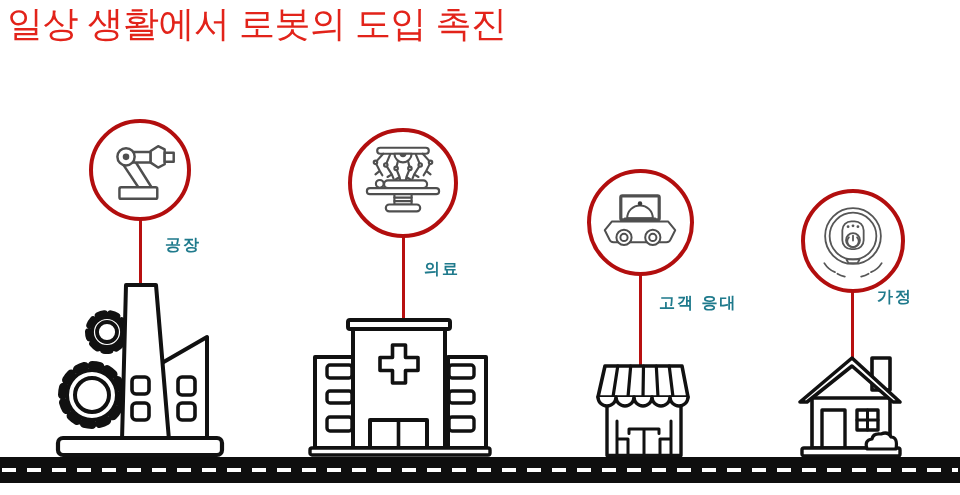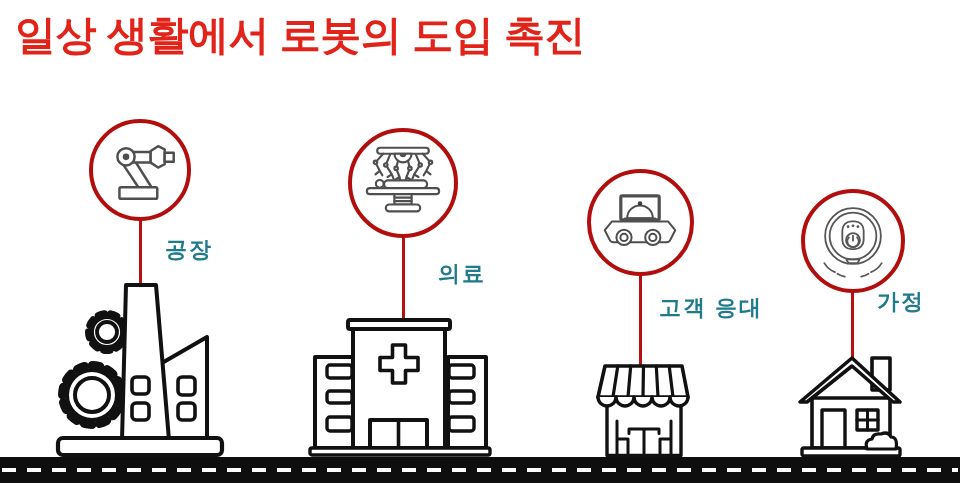--- a/index.html
+++ b/index.html
@@ -1,30 +1,30 @@
 <!DOCTYPE html>
 <html><head>
 <meta charset="utf-8">
 <style>
   html,body{margin:0;padding:0;background:#fff;}
   .canvas{
     position:relative;width:960px;height:495px;background:#ffffff;overflow:hidden;
     font-family:"Liberation Sans","DejaVu Sans",sans-serif;
   }
   .title{
-    position:absolute;left:7px;top:0px;margin:8px;
-    font-size:41px;font-weight:700;color:#e2231a;letter-spacing:-0.5px;white-space:nowrap;
+    position:absolute;left:7px;top:0px;margin:0;
+    font-size:36px;font-weight:400;color:#e2231a;letter-spacing:-0.5px;white-space:nowrap;
   }
   .badge{
     position:absolute;border:4.5px solid #b20e0e;border-radius:50%;background:#ffffff;
     box-sizing:border-box;display:flex;align-items:center;justify-content:center;
   }
   .connector{position:absolute;width:3px;background:#b81010;}
   .sec-label{
-    position:absolute;color:#1f7a8c;font-weight:700;font-size:22px;
+    position:absolute;color:#1f7a8c;font-weight:700;font-size:16px;
     letter-spacing:2px;white-space:nowrap;
   }
   .building{position:absolute;}
   .road{position:absolute;left:0;top:457px;width:960px;height:26px;background:#0e0e0e;}
   .road-dashes{
     position:absolute;left:2px;top:10.5px;width:956px;height:4.5px;
     background:repeating-linear-gradient(90deg,#ffffff 0,#ffffff 14px,rgba(0,0,0,0) 14px,rgba(0,0,0,0) 25px);
   }
   svg{display:block;}
 </style>
@@ -99,21 +99,21 @@
         <circle cx="23" cy="51" r="4.5" fill="#fff"></circle>
         <rect x="28" y="47" width="50" height="9" rx="4.5" fill="#fff"></rect>
 
         <rect x="8" y="56" width="84" height="7" rx="3.5" fill="#fff"></rect>
         <rect x="40" y="63" width="20" height="12" fill="#fff"></rect>
         <path d="M40,67 h20 M40,71 h20"></path>
         <rect x="30" y="75" width="40" height="8" rx="4" fill="#fff"></rect>
       </svg>
     </div>
 
-    <div class="sec-label" style="left:424px;top:259px;margin-left:14px;">의료</div>
+    <div class="sec-label" style="left:424px;top:259px;">의료</div>
 
     <svg class="building" style="left:308px;top:318px;" width="185" height="140" viewBox="0 0 185 140" fill="none" stroke="#111" stroke-linejoin="round" stroke-linecap="round">
       <rect x="7" y="39" width="38" height="91" fill="#fff" stroke-width="4"></rect>
       <rect x="140" y="39" width="38" height="91" fill="#fff" stroke-width="4"></rect>
       <rect x="19" y="47" width="25" height="13" rx="3" stroke-width="3.4"></rect>
       <rect x="19" y="73" width="25" height="12" rx="3" stroke-width="3.4"></rect>
       <rect x="19" y="99" width="25" height="14" rx="3" stroke-width="3.4"></rect>
       <rect x="141" y="47" width="25" height="13" rx="3" stroke-width="3.4"></rect>
       <rect x="141" y="73" width="25" height="12" rx="3" stroke-width="3.4"></rect>
       <rect x="141" y="99" width="25" height="14" rx="3" stroke-width="3.4"></rect>

